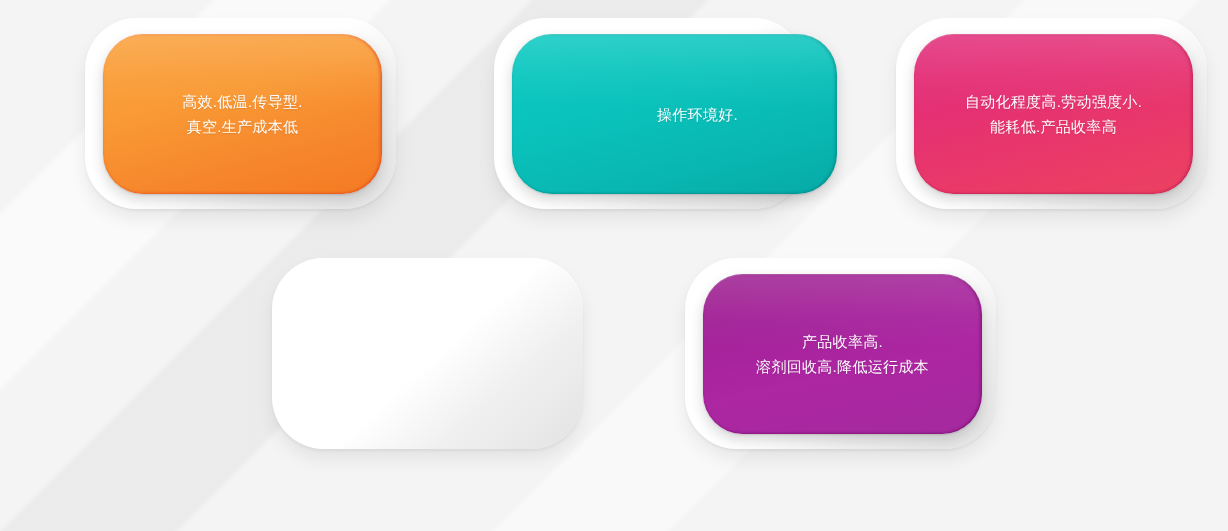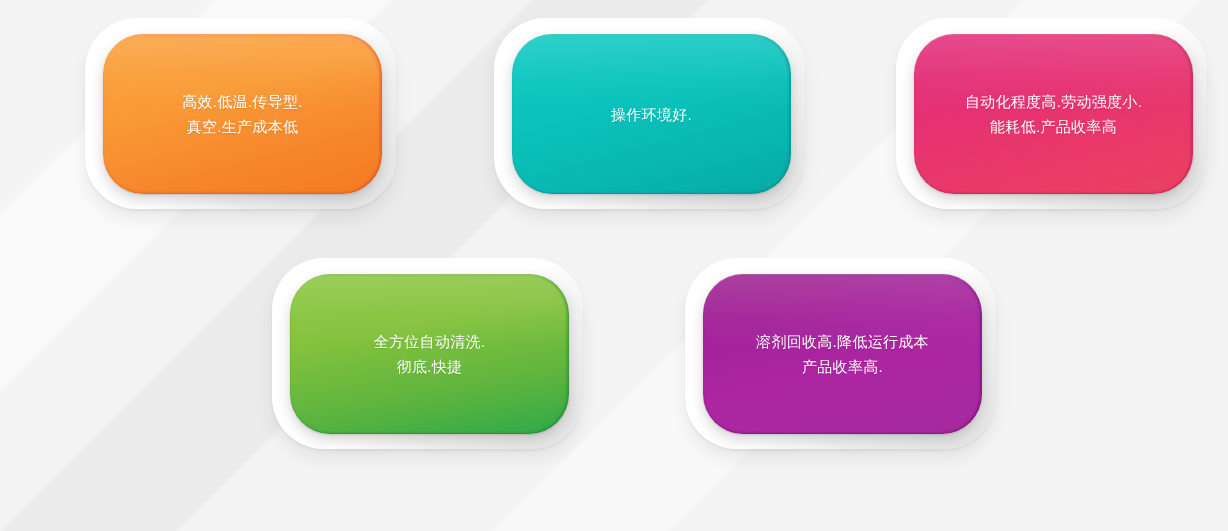--- a/index.html
+++ b/index.html
@@ -147,21 +147,21 @@
   #card-5 .tile { left: 18px; top: 16px; width: 279px; height: 160px; }
 
   
   #card-1 .tile { background: linear-gradient(165deg, #faa13c 0%, #f99a35 38%, #f6862c 72%, #f47a22 100%); }
   #card-1 .tile:after {
     content:""; position:absolute; inset:0; border-radius:40px;
     box-shadow: inset -2px 0 3px rgba(224,60,25,0.55), inset 0 -1px 2px rgba(224,60,25,0.30);
     pointer-events:none;
   }
 
-  #card-2 .tile { background: linear-gradient(165deg, #0ccac2 0%, #0ac3bc 40%, #09b6b1 75%, #06aaa6 100%); }
+  #card-2 .tile { background: linear-gradient(165deg, #0ccac2 0%, #0ac3bc 40%, #09b6b1 75%, #06aaa6 100%); padding-left: 46px; }
   #card-2 .tile:after {
     content:""; position:absolute; inset:0; border-radius:40px;
     box-shadow: inset -2px 0 3px rgba(0,120,118,0.45), inset 0 -1px 2px rgba(0,120,118,0.30);
     pointer-events:none;
   }
 
   #card-3 .tile { background: linear-gradient(165deg, #e22d7c 0%, #e53173 38%, #ea3a67 74%, #ec4161 100%); }
   #card-3 .tile:after {
     content:""; position:absolute; inset:0; border-radius:40px;
     box-shadow: inset -2px 0 3px rgba(170,17,77,0.45), inset 0 -1px 2px rgba(170,17,77,0.30);
@@ -215,30 +215,24 @@
     <div class="tile-text">
       <span class="line">自动化程度高.劳动强度小.</span>
       <span class="line">能耗低.产品收率高</span>
     </div>
   </div>
 </div>
 
 <div class="card" id="card-4">
   <div class="longshadow"></div>
   <div class="plate"></div>
-  <div class="tile">
-    <div class="tile-text">
-      <span class="line">全方位自动清洗.</span>
-      <span class="line">彻底.快捷</span>
-    </div>
-  </div>
 </div>
 
 <div class="card" id="card-5">
   <div class="longshadow"></div>
   <div class="plate"></div>
   <div class="tile">
     <div class="tile-text">
+      <span class="line">产品收率高.</span>
       <span class="line">溶剂回收高.降低运行成本</span>
-      <span class="line">产品收率高.</span>
     </div>
   </div>
 </div>
 
 </body></html>

